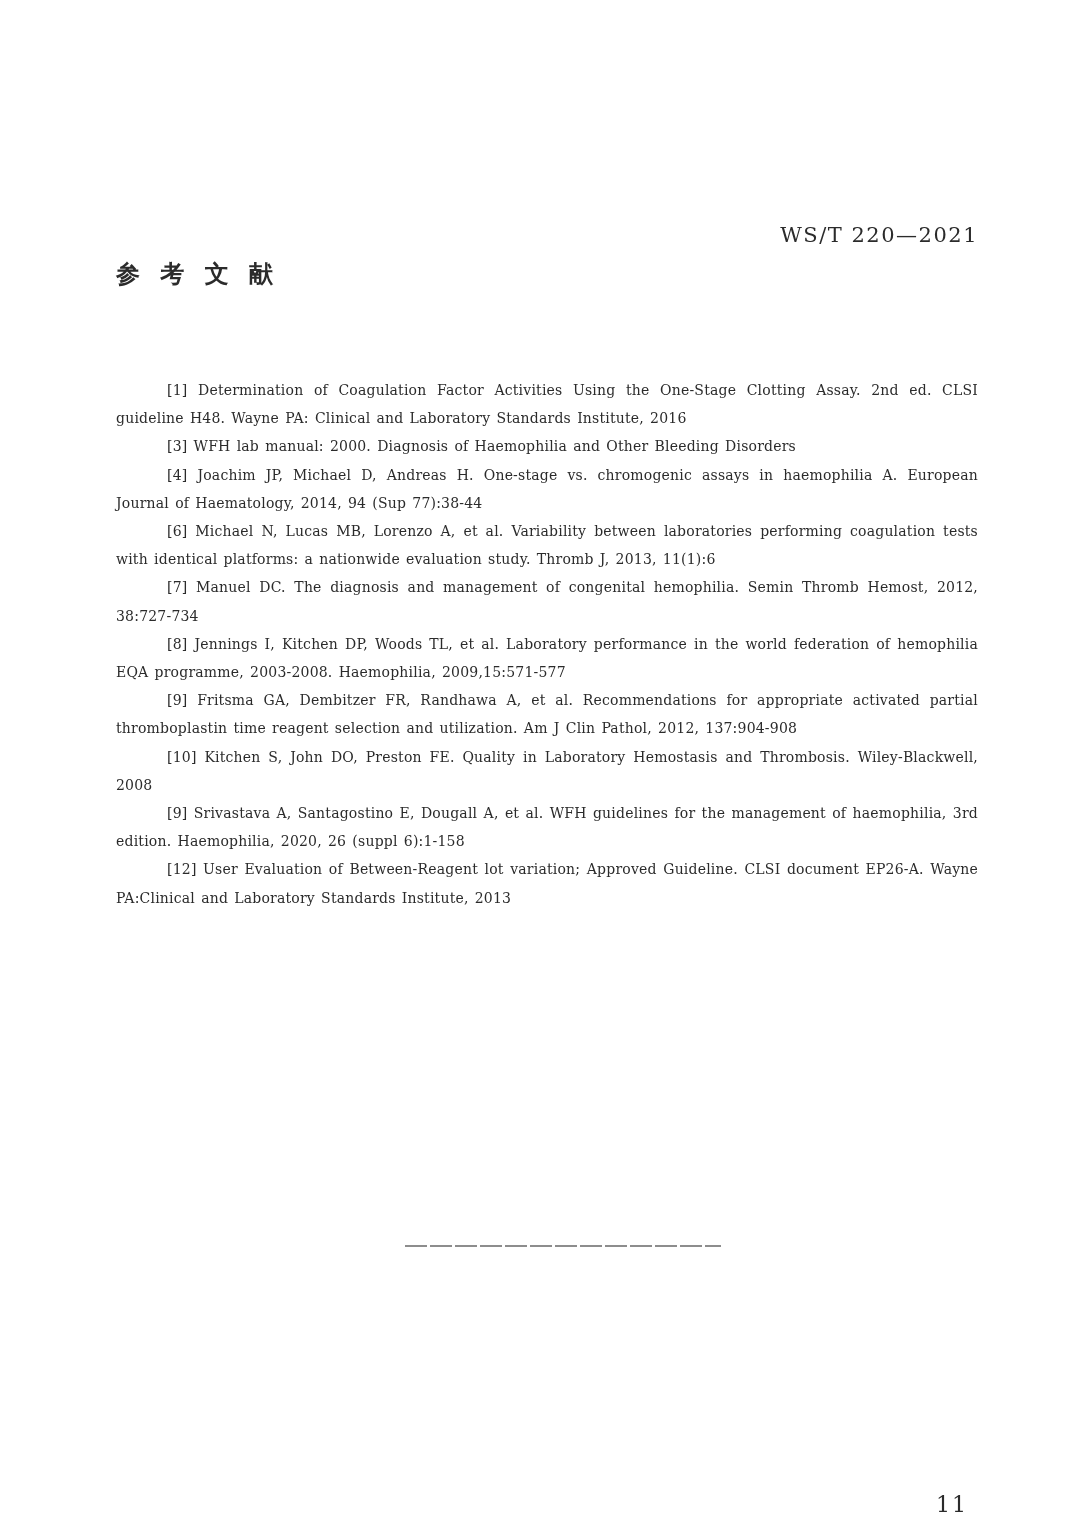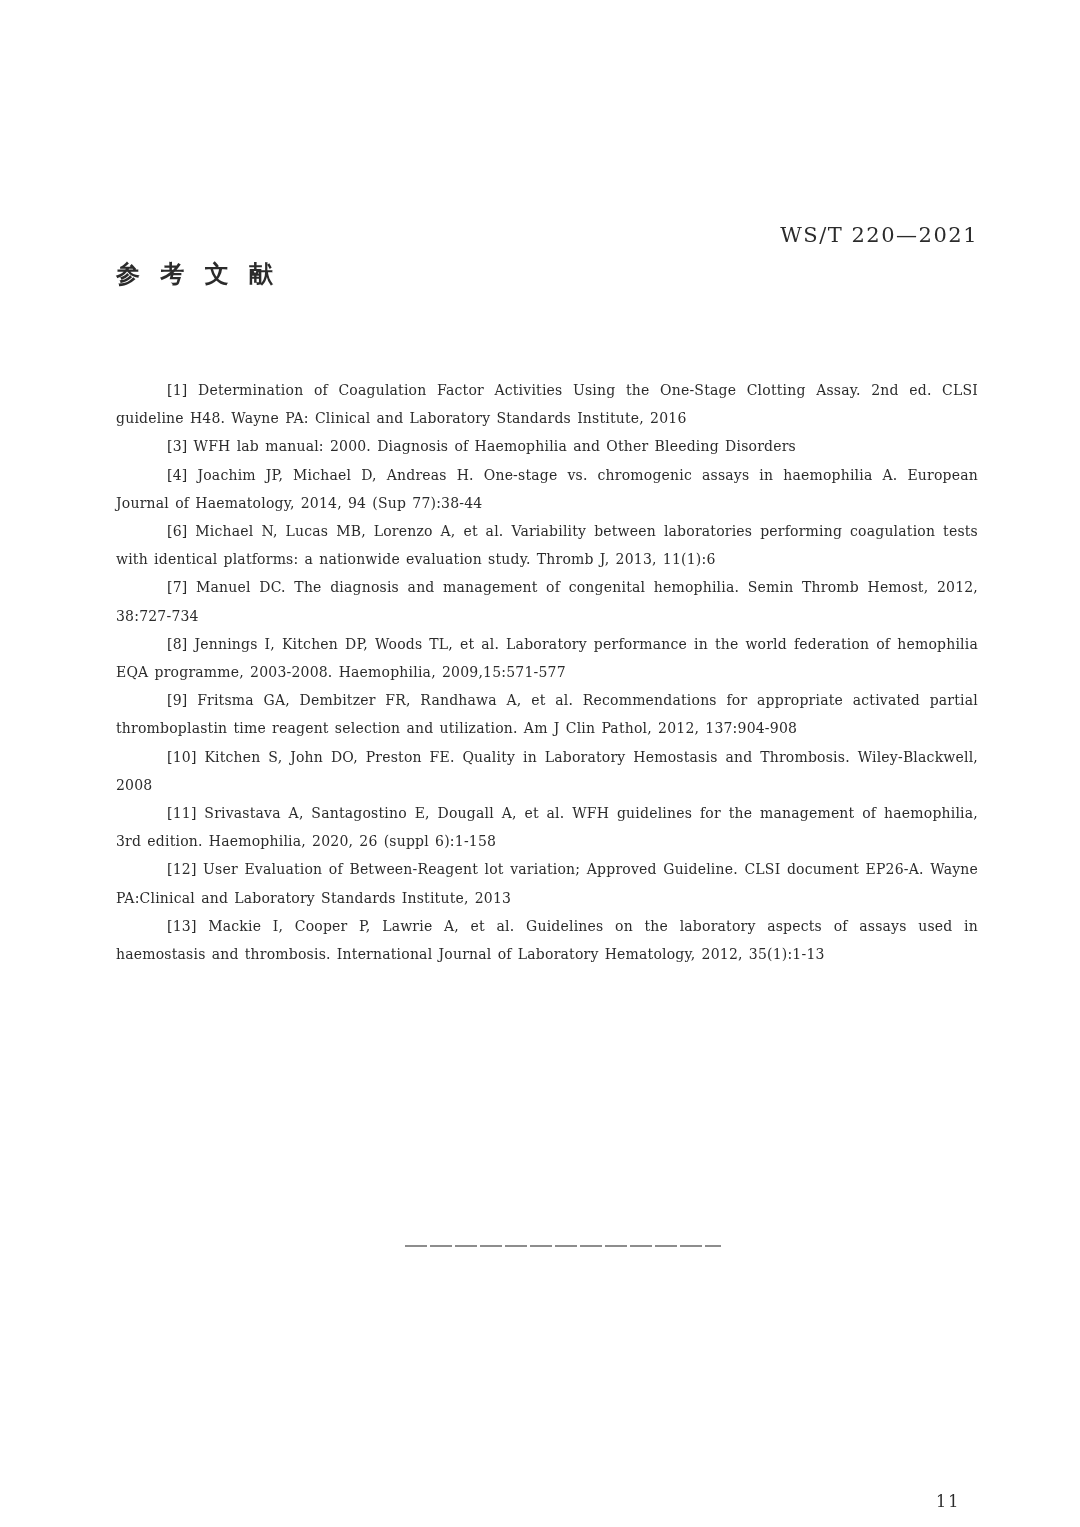--- a/index.html
+++ b/index.html
@@ -65,21 +65,21 @@
     background: repeating-linear-gradient(
       to right,
       var(--divider) 0px, var(--divider) 22px,
       transparent 22px, transparent 25px
     );
   }
   .page-number {
     position: absolute;
     top: 1398px;
     left: 936px;
-    font-size: 16px;
+    font-size: 22px;
     letter-spacing: 2px;
   }
 </style>
 </head>
 <body>
 
 <div class="page">
 
   <div class="doc-code">WS/T 220—2021</div>
 
@@ -87,22 +87,21 @@
 
   <div class="refs">
     <p class="ref">[1] Determination of Coagulation Factor Activities Using the One-Stage Clotting Assay. 2nd ed. CLSI guideline H48. Wayne PA: Clinical and Laboratory Standards Institute, 2016</p>
     <p class="ref">[3] WFH lab manual: 2000. Diagnosis of Haemophilia and Other Bleeding Disorders</p>
     <p class="ref">[4] Joachim JP, Michael D, Andreas H. One-stage vs. chromogenic assays in haemophilia A. European Journal of Haematology, 2014, 94 (Sup 77):38-44</p>
     <p class="ref">[6] Michael N, Lucas MB, Lorenzo A, et al. Variability between laboratories performing coagulation tests with identical platforms: a nationwide evaluation study. Thromb J, 2013, 11(1):6</p>
     <p class="ref">[7] Manuel DC. The diagnosis and management of congenital hemophilia. Semin Thromb Hemost, 2012, 38:727-734</p>
     <p class="ref">[8] Jennings I, Kitchen DP, Woods TL, et al. Laboratory performance in the world federation of hemophilia EQA programme, 2003-2008. Haemophilia, 2009,15:571-577</p>
     <p class="ref">[9] Fritsma GA, Dembitzer FR, Randhawa A, et al. Recommendations for appropriate activated partial thromboplastin time reagent selection and utilization. Am J Clin Pathol, 2012, 137:904-908</p>
     <p class="ref">[10] Kitchen S, John DO, Preston FE. Quality in Laboratory Hemostasis and Thrombosis. Wiley-Blackwell, 2008</p>
-    <p class="ref">[11] Srivastava A, Santagostino E, Dougall A, et al. WFH guidelines for the management of haemophilia, 3rd edition. Haemophilia, 2020, 26 (suppl 6):1-158</p>
+    <p class="ref">[9] Srivastava A, Santagostino E, Dougall A, et al. WFH guidelines for the management of haemophilia, 3rd edition. Haemophilia, 2020, 26 (suppl 6):1-158</p>
     <p class="ref">[12] User Evaluation of Between-Reagent lot variation; Approved Guideline. CLSI document EP26-A. Wayne PA:Clinical and Laboratory Standards Institute, 2013</p>
-    <p class="ref">[13] Mackie I, Cooper P, Lawrie A, et al. Guidelines on the laboratory aspects of assays used in haemostasis and thrombosis. International Journal of Laboratory Hematology, 2012, 35(1):1-13</p>
   </div>
 
   <div class="divider"></div>
 
   <div class="page-number">11</div>
 
 </div>
 
 </body></html>

